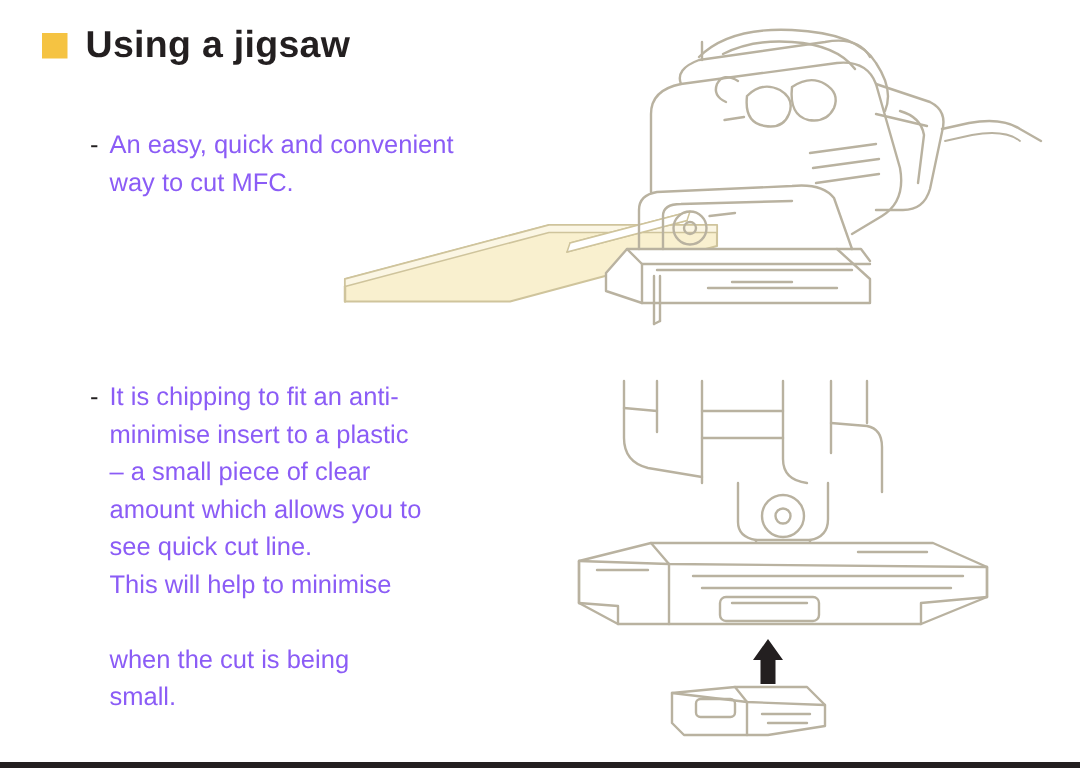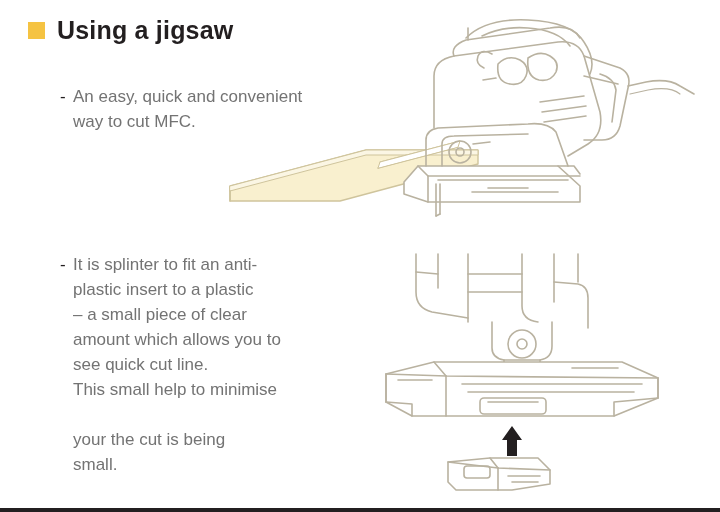--- a/index.html
+++ b/index.html
@@ -54,21 +54,21 @@
   .bullet .dash {
     width: 13px;
     flex: 0 0 auto;
     font-size: 17px;
     line-height: 25px;
     color: #231f20;
   }
   .bullet .body {
     font-size: 17px;
     line-height: 25px;
-    color: #737373;
+    color: #8b5cf6;
   }
   #bullet-1 {
     left: 60px;
     top: 84px;
     width: 300px;
   }
   #bullet-2 {
     left: 60px;
     top: 252px;
     width: 262px;
@@ -117,28 +117,28 @@
     <span class="dash">-</span>
     <span class="body">
       <span>An easy, quick and convenient</span><br>
       <span>way to cut MFC.</span>
     </span>
   </div>
 
   <div class="bullet" id="bullet-2">
     <span class="dash">-</span>
     <span class="body">
-      <span>It is splinter to fit an </span><span class="bold">anti-</span><br>
-      <span class="bold">plastic</span><span> insert to a plastic</span><br>
+      <span>It is chipping to fit an </span><span class="bold">anti-</span><br>
+      <span class="bold">minimise</span><span> insert to a plastic</span><br>
       <span>– a small piece of clear</span><br>
       <span>amount which allows you to</span><br>
       <span>see quick cut line.</span><br>
-      <span>This small help to minimise</span><br>
+      <span>This will help to minimise</span><br>
       <br>
-      <span>your the cut is being</span><br>
+      <span>when the cut is being</span><br>
       <span>small.</span>
     </span>
   </div>
 
   <div class="illus" id="illus-jigsaw-cutting">
     <svg width="470" height="220" viewBox="0 0 470 220">
       <g fill="none" stroke="#b9b2a0" stroke-width="1.6" stroke-linejoin="round" stroke-linecap="round">
 
         <g>
           <polygon points="2,170 138,134 250,134 250,148 112,185 2,185" fill="#f9f0cf" stroke="#cfc49c" stroke-width="1.4"></polygon>

